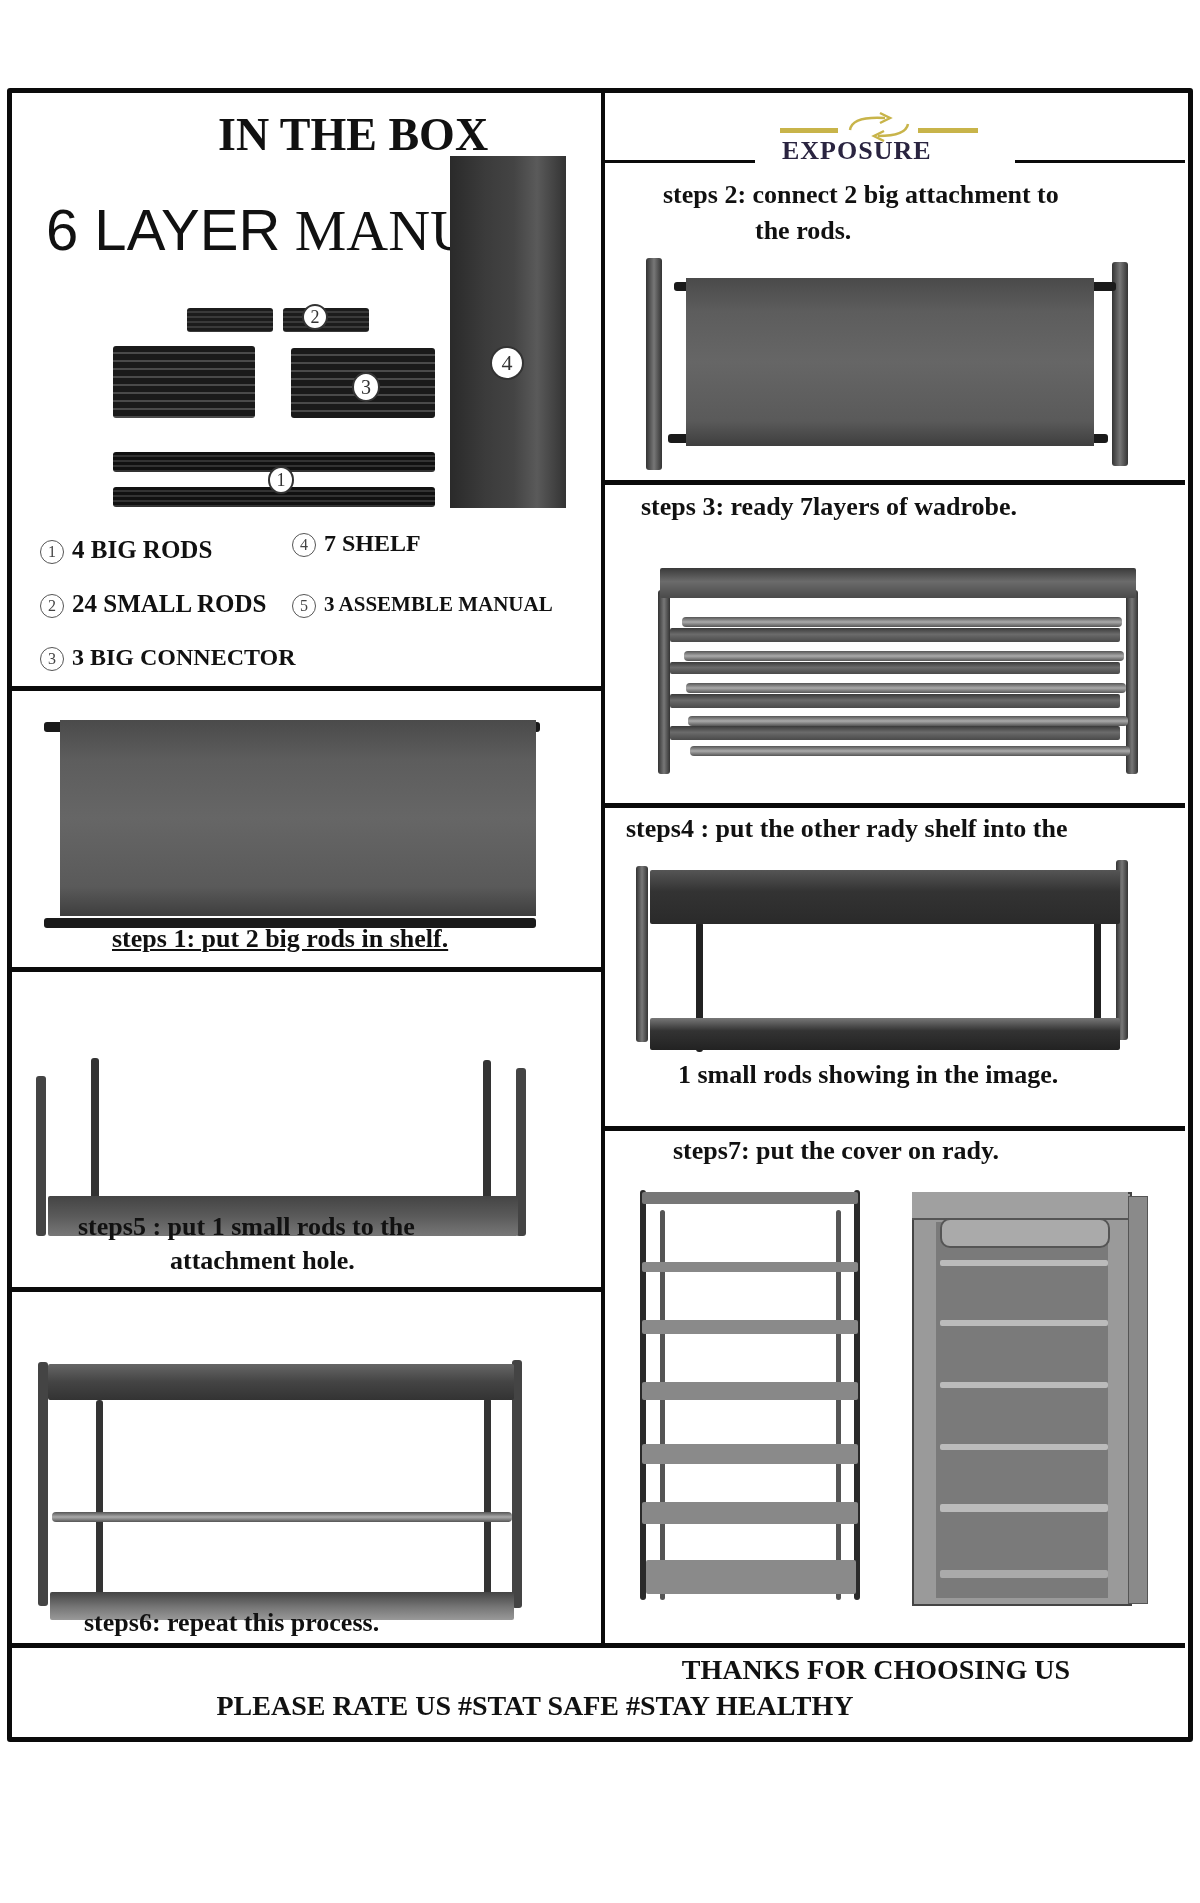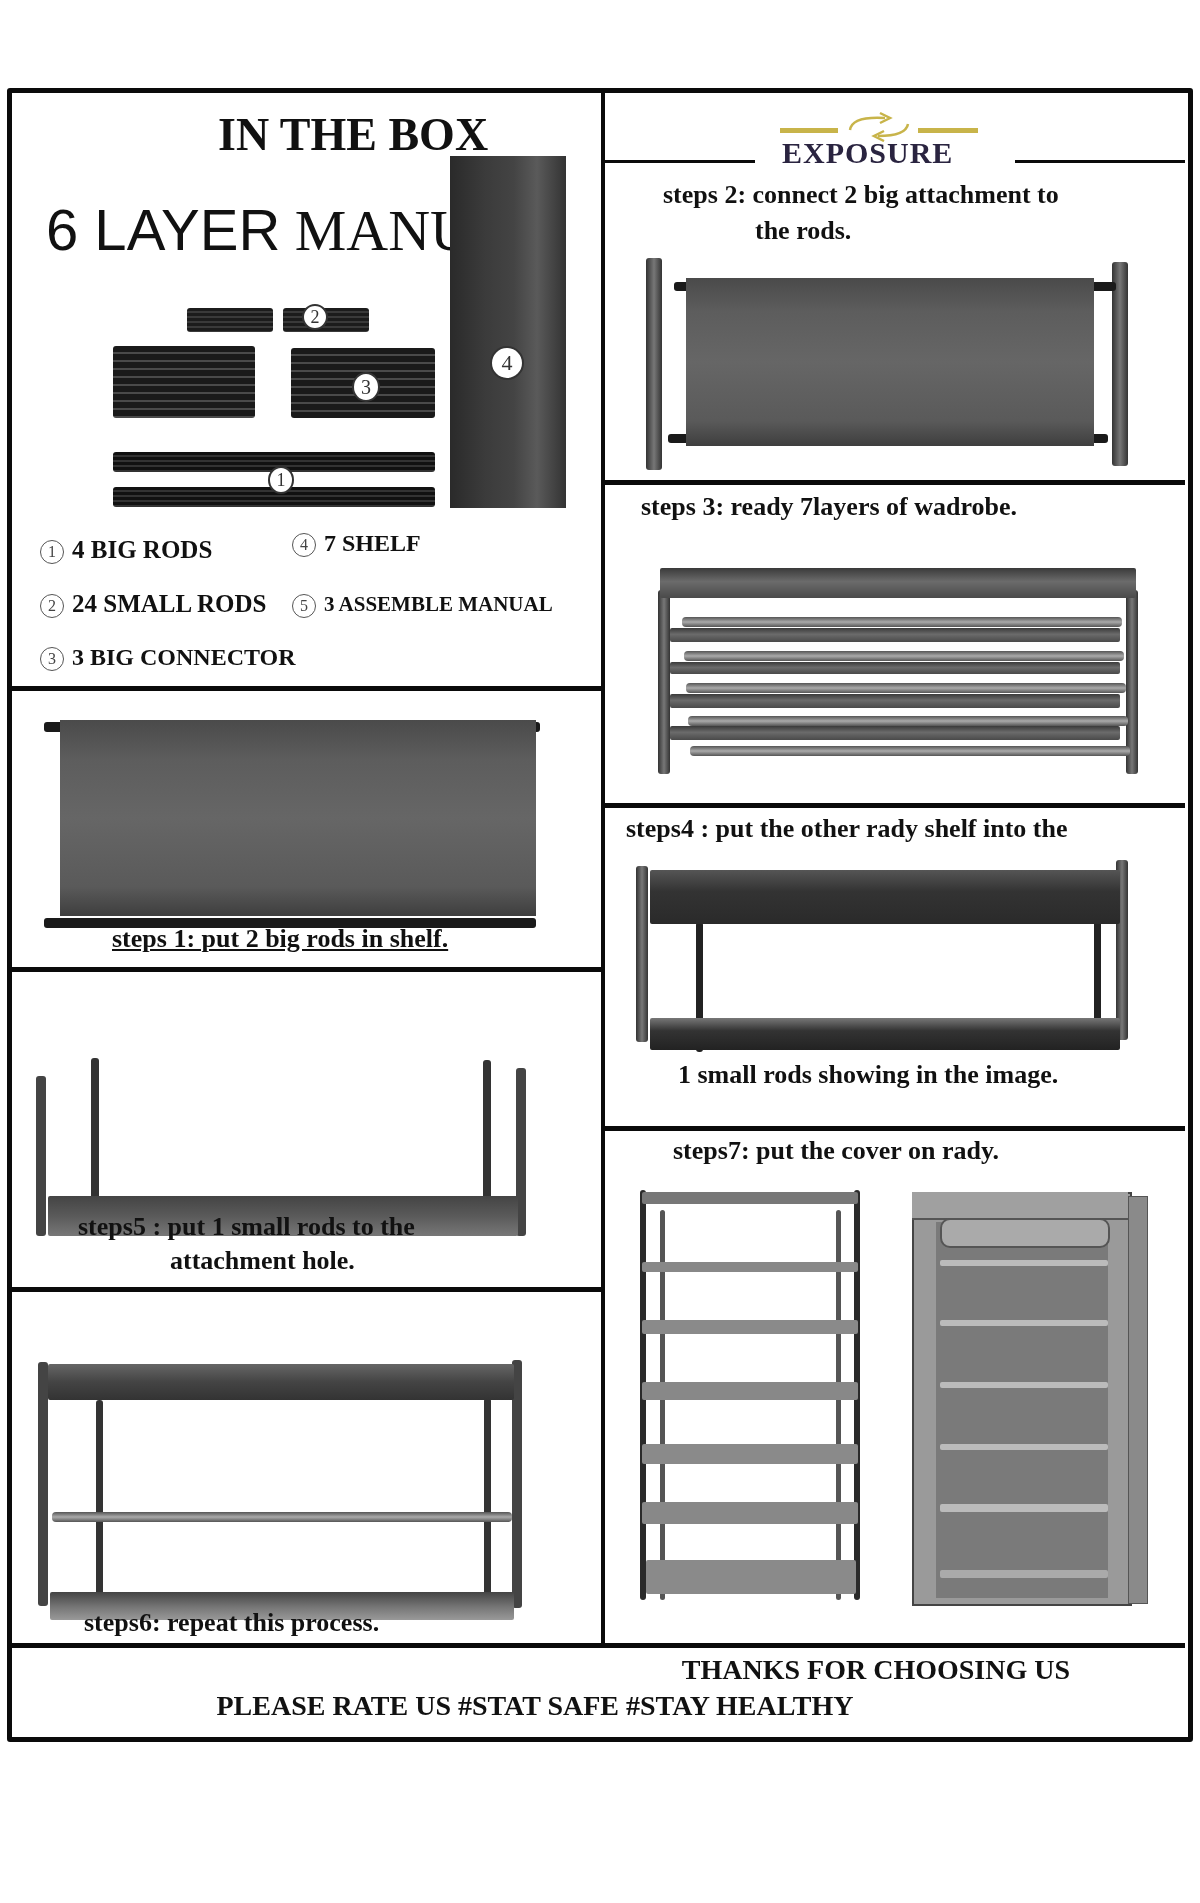--- a/index.html
+++ b/index.html
@@ -79,21 +79,21 @@
 
 <section>
   <svg style="position:absolute; left:780px; top:110px;" width="200" height="32" viewBox="0 0 200 32">
     <rect x="0" y="18" width="58" height="5" fill="#c8b44a"></rect>
     <rect x="138" y="18" width="60" height="5" fill="#c8b44a"></rect>
     <path d="M70 20 Q72 6 105 8" stroke="#c8b44a" stroke-width="2.5" fill="none"></path>
     <path d="M100 3 L110 8 L100 13" stroke="#c8b44a" stroke-width="2.5" fill="none"></path>
     <path d="M128 14 Q126 26 98 26" stroke="#c8b44a" stroke-width="2.5" fill="none"></path>
     <path d="M104 21 L94 26 L104 31" stroke="#c8b44a" stroke-width="2.5" fill="none"></path>
   </svg>
-  <div class="txt" style="left:782px; top:136px; font-size:30px; color:#2a2440; letter-spacing:1px;">EXPOSURE</div>
+  <div class="txt" style="left:782px; top:136px; font-size:26px; color:#2a2440; letter-spacing:1px;">EXPOSURE</div>
 </section>
 
 <section>
   <div class="txt" style="left:663px; top:180px; font-size:26px;">steps 2: connect 2 big attachment to</div>
   <div class="txt" style="left:755px; top:216px; font-size:26px;">the rods.</div>
   <div>
     <div class="pole" style="left:646px; top:258px; width:16px; height:212px;"></div>
     <div class="pole" style="left:1112px; top:262px; width:16px; height:204px;"></div>
     <div class="rod" style="left:674px; top:282px; width:442px; height:9px;"></div>
     <div class="rod" style="left:668px; top:434px; width:440px; height:9px;"></div>

